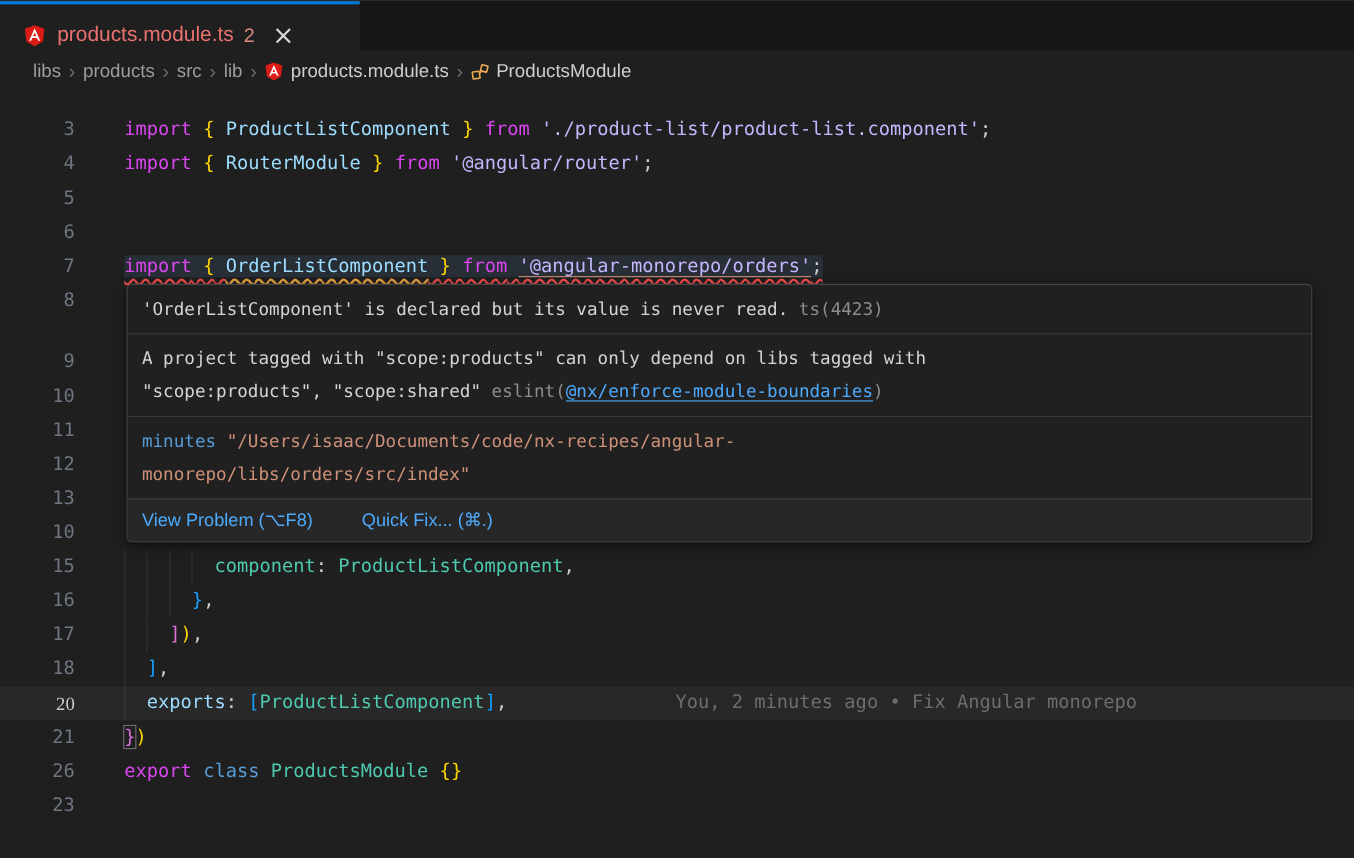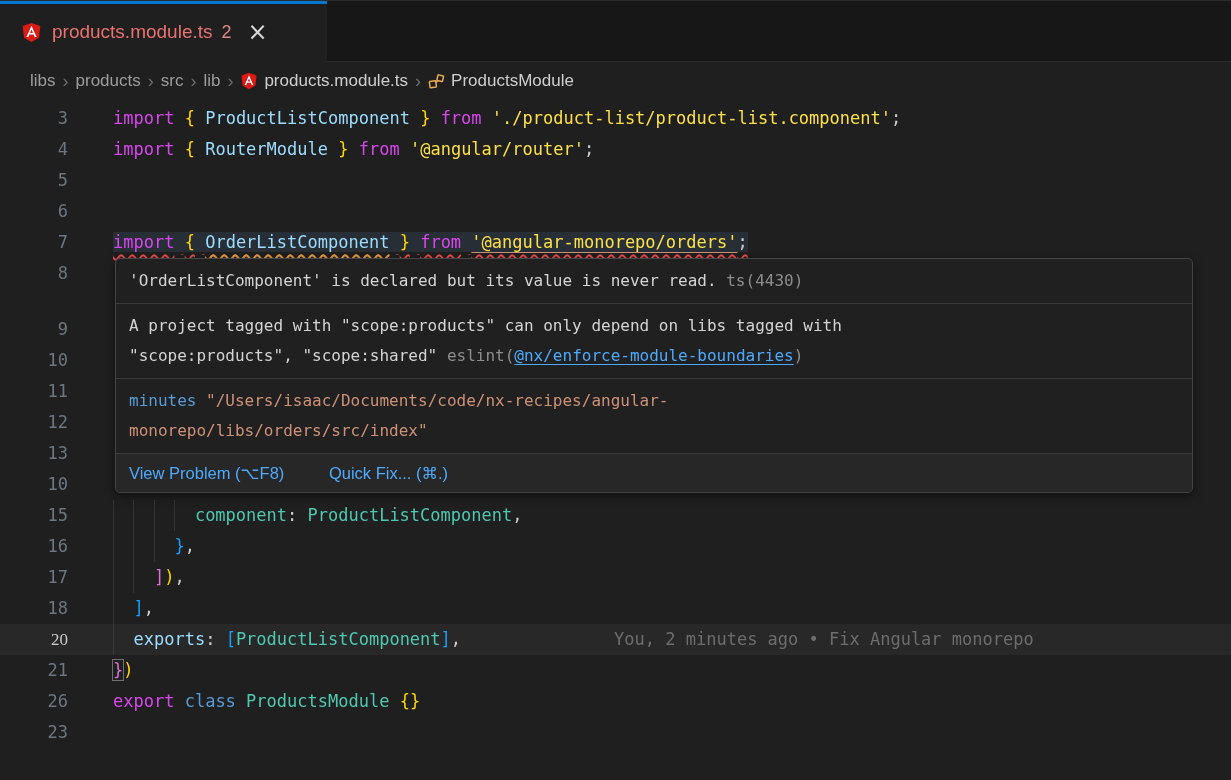--- a/index.html
+++ b/index.html
@@ -12,38 +12,38 @@
   
   .tabbar{position:absolute;left:0;top:0;width:1231px;height:62px;background:#171717;border-top:1px solid #2a2a2a;box-sizing:border-box;}
   .tabbar .bottom-hairline{position:absolute;left:327px;right:0;bottom:0;height:1px;background:#2b2b2b;}
   .tab{position:absolute;left:0;top:0;width:327px;height:62px;background:#1f1f1f;display:flex;align-items:center;padding-left:21px;box-sizing:border-box;cursor:pointer;}
   .tab::before{content:"";position:absolute;left:0;top:0;width:100%;height:3px;background:#0078d4;}
   .tab .ng-icon{flex:0 0 auto;margin-right:10px;display:flex;}
   .tab-label{font-size:19px;color:#e97270;}
   .tab-badge{font-size:18px;color:#d98a80;margin-left:9px;}
   .tab-close{margin-left:16px;color:#d8d8d8;font-size:24px;line-height:1;font-family:"DejaVu Sans",sans-serif;cursor:pointer;}
   
-  .breadcrumbs{position:absolute;left:0;top:62px;width:1231px;height:38px;display:flex;align-items:center;padding-left:30px;box-sizing:border-box;background:#1f1f1f;font-size:17px;color:#9d9d9d;}
+  .breadcrumbs{position:absolute;left:0;top:46px;width:1231px;height:38px;display:flex;align-items:center;padding-left:30px;box-sizing:border-box;background:#1f1f1f;font-size:17px;color:#9d9d9d;}
   .breadcrumbs .sep{color:#6e6e6e;margin:0 7px;font-size:18px;}
   .breadcrumbs .crumb{cursor:pointer;}
   .breadcrumbs .crumb.bright{color:#cecece;}
   .breadcrumbs .bc-icon{display:inline-flex;vertical-align:-2px;margin-right:6px;}
   
   .editor{position:absolute;left:0;top:100px;width:1231px;bottom:0;padding-top:3px;box-sizing:border-box;
     font-family:"DejaVu Sans Mono","Liberation Mono",monospace;font-size:17px;}
   .code-row{position:relative;height:31px;line-height:31px;display:flex;white-space:pre;}
   .code-row.current{background:#282828;}
   .row-spacer{height:25px;}
   .gutter{flex:0 0 68px;text-align:right;color:#6e7681;user-select:none;}
   .code-row.current .gutter{color:#cccccc;font-family:Liberation Serif, serif;}
   .code-text{padding-left:45px;position:relative;}
   .guide{position:absolute;top:0;bottom:0;width:1px;background:rgba(255,255,255,0.09);}
   
   .kw{color:#d946ef}.kb{color:#569cd6}.ty{color:#4ec9b0}.id{color:#9cdcfe}
-  .st{color:#fde047}.cm{color:#6a9955}.y{color:#ffd700}.p{color:#da70d6}
+  .st{color:#c4b5fd}.cm{color:#6a9955}.y{color:#ffd700}.p{color:#da70d6}
   .b{color:#179fff}.w{color:#cccccc}
   .emo{color:#f2bb3a;font-family:"DejaVu Sans",sans-serif;font-size:20px;}
   .bm{outline:1px solid #6f6f6f;outline-offset:0px;}
   .err-wrap{background:rgba(101,139,196,0.14);text-decoration:underline wavy #f14c4c;text-decoration-thickness:2px;text-underline-offset:6px;}
   .warn{text-decoration:underline wavy #d8a23c;text-decoration-thickness:2px;text-underline-offset:6px;}
   .lnk-ul{text-decoration:underline solid #ce9178;text-decoration-thickness:1px;text-underline-offset:4px;}
   .blame{color:#6d6d6d;margin-left:153px;}
   
   .hover{position:absolute;left:115px;top:258px;width:1078px;box-sizing:border-box;
     background:#202020;border:1px solid #454545;border-radius:5px;z-index:10;
@@ -126,21 +126,21 @@
       <div class="code-row"><i class="guide" style="left: 113px;"></i><span class="gutter">18</span><span class="code-text"><span class="w">  </span><span class="b">]</span><span class="w">,</span></span></div>
       <div class="code-row current"><i class="guide" style="left: 113px;"></i><span class="gutter">20</span><span class="code-text"><span class="w">  </span><span class="id">exports</span><span class="w">: </span><span class="b">[</span><span class="ty">ProductListComponent</span><span class="b">]</span><span class="w">,</span><span class="blame">You, 2 minutes ago • Fix Angular monorepo</span></span></div>
       <div class="code-row"><span class="gutter">21</span><span class="code-text"><span class="p bm">}</span><span class="y">)</span></span></div>
       <div class="code-row"><span class="gutter">26</span><span class="code-text"><span class="kw">export</span><span class="w"> </span><span class="kb">class</span><span class="w"> </span><span class="ty">ProductsModule</span><span class="w"> </span><span class="y">{}</span></span></div>
       <div class="code-row"><span class="gutter">23</span><span class="code-text"></span></div>
     </div>
 </div>
 
 <div class="hover">
   <div class="hv-sec">
-    <span>'OrderListComponent' is declared but its value is never read. </span><span class="hv-src">ts(4430)</span>
+    <span>'OrderListComponent' is declared but its value is never read. </span><span class="hv-src">ts(4423)</span>
   </div>
   <div class="hv-sec">
     <div>A project tagged with "scope:products" can only depend on libs tagged with</div>
     <div><span>"scope:products", "scope:shared" </span><span class="hv-src">eslint(</span><a class="hv-link">@nx/enforce-module-boundaries</a><span class="hv-src">)</span></div>
   </div>
   <div class="hv-sec">
     <div><span class="hv-kw">minutes</span><span class="hv-str"> "/Users/isaac/Documents/code/nx-recipes/angular-</span></div>
     <div><span class="hv-str">monorepo/libs/orders/src/index"</span></div>
   </div>
   <div class="hv-actions">

